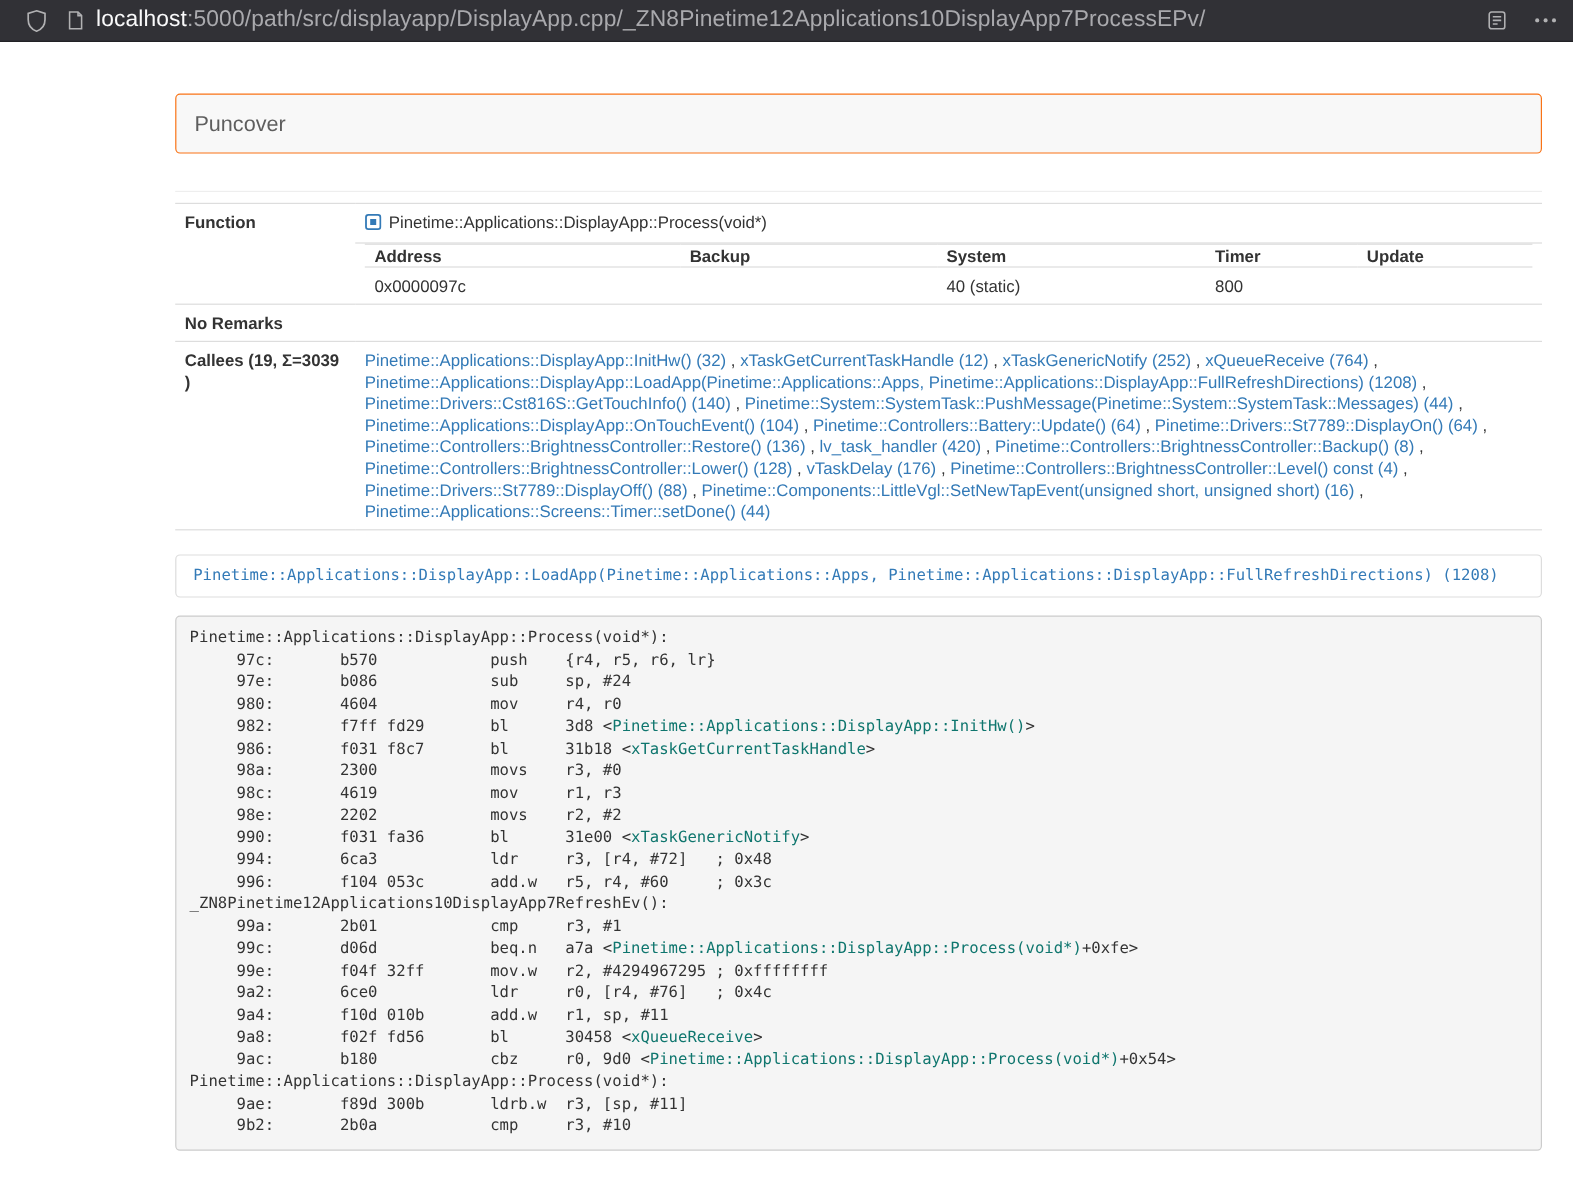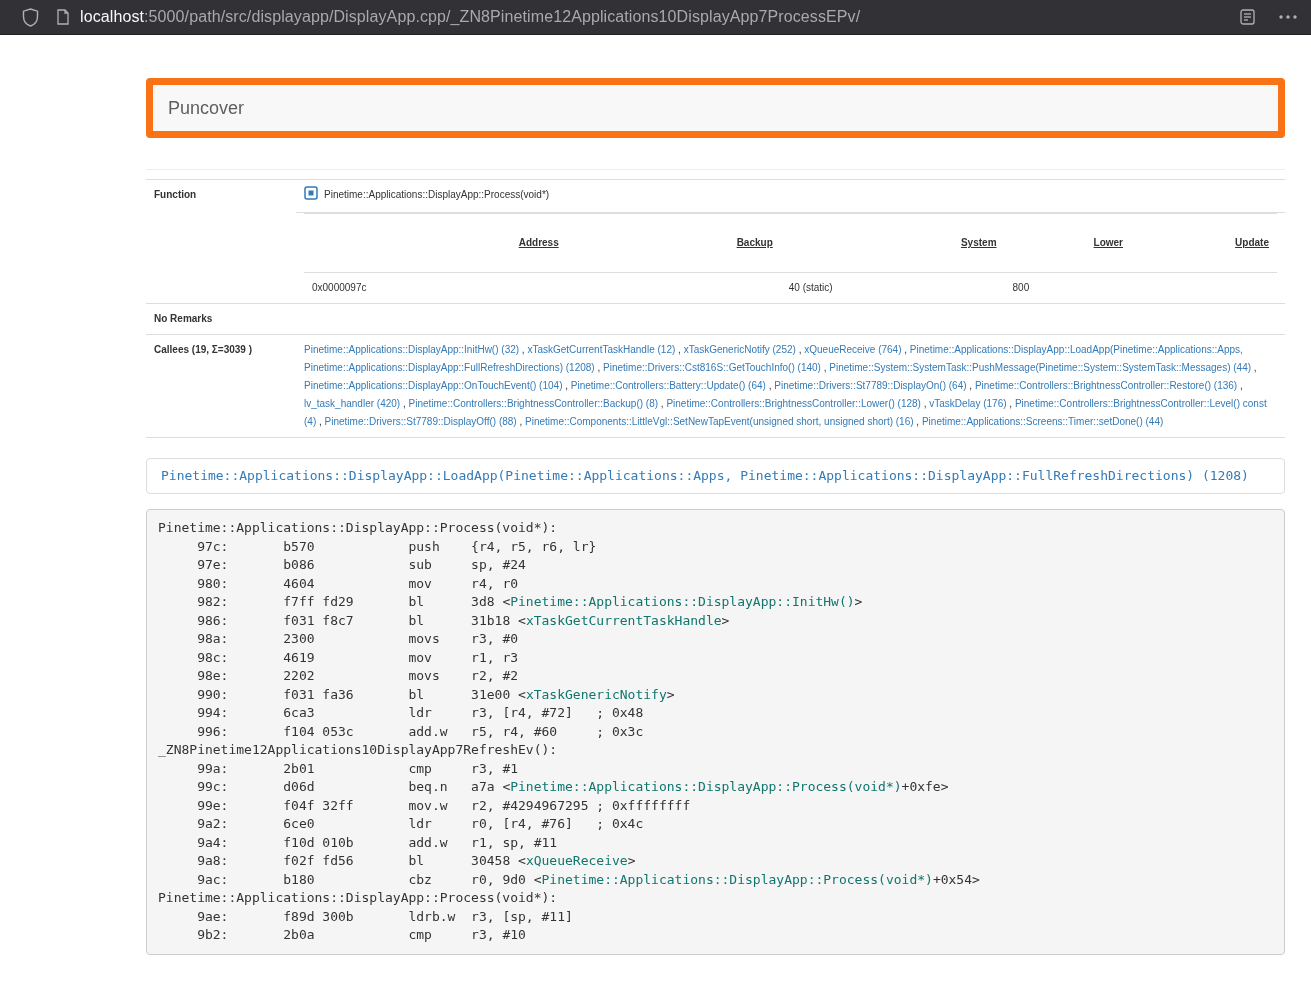--- a/index.html
+++ b/index.html
@@ -16,67 +16,66 @@
   
   .topbar {
     height: 35px; width: 100%;
     background: #313136;
     border-bottom: 1px solid #222225;
     display: flex; align-items: center;
   }
   .tb-icon { display: inline-flex; align-items: center; justify-content: center; }
   .shield-wrap { margin-left: 22px; }
   .page-ico-wrap { margin-left: 17px; }
-  .url-text { margin-left: 10px; font-size: 16px; letter-spacing: 0.1px; white-space: nowrap; }
+  .url-text { margin-left: 10px; font-size: 19px; letter-spacing: 0.1px; white-space: nowrap; }
   .url-host { color: #f9f9fa; }
   .url-path { color: #a9a9ad; }
   .tb-spacer { flex: 1; }
   .reader-wrap { margin-right: 24px; }
   .menu-wrap { margin-right: 14px; }
 
   
   .page { margin-left: 146px; width: 1139px; }
 
   .navbar {
-    margin-top: 43px; height: 60px;
+    margin-top: 43px; height: 50px;
     background: #f8f8f8;
-    border: 7px solid #f97316;
+    border: 1px solid #f97316;
     border-radius: 4px;
     display: flex; align-items: center;
     padding: 0 15px;
   }
   .brand { font-size: 18px; color: #5e5e5e; }
 
   hr.rule { border: 0; border-top: 1px solid #eee; margin: 31px 0 0 0; }
 
   .breadcrumb { margin: 22px 0 0 0; font-size: 14px; line-height: 18px; }
   .breadcrumb .sep { color: #333; padding: 0 5px; }
   .breadcrumb .linenum { color: #333; }
 
   
   .main-table {
     width: 100%; margin-top: 9px;
     border-collapse: collapse;
-    font-size: 10px;
+    font-size: 14px;
     border-bottom: 1px solid #ddd;
   }
   .main-table th, .main-table td {
     text-align: left; vertical-align: top;
     padding: 6px 8px; line-height: 18px;
     border-top: 1px solid #ddd;
     font-weight: normal;
   }
   .main-table th.rowlabel { font-weight: bold; width: 150px; }
   .nested-cell { padding: 0 8px !important; }
   .nested { width: 100%; border-collapse: collapse; }
   .nested th {
-    font-weight: bold; text-align: right;
-    padding: 20px 8px; line-height: 18px;
+    font-weight: bold; text-align: left;
+    padding: 0 8px; line-height: 18px;
     border-bottom: 1px solid #ddd;
-    text-decoration: underline;
   }
   .nested td { padding: 6px 8px; line-height: 18px; border: 0; }
   .callees-cell { line-height: 20px; }
   .sym-icon { display: inline-block; vertical-align: -2px; margin-right: 6px; }
 
   
   .focus-box {
     margin-top: 20px;
     background: #fff;
     border: 1px solid #ddd;
@@ -167,21 +166,21 @@
                 <col style="width:22%">
                 <col style="width:23%">
                 <col style="width:13%">
                 <col style="width:15%">
               </colgroup>
           <tbody>
                 <tr>
             <th>Address</th>
             <th>Backup</th>
             <th>System</th>
-            <th>Lower</th>
+            <th>Timer</th>
             <th>Update</th>
           </tr>
           <tr>
             <td>0x0000097c</td>
             <td></td>
             <td>40 (static)</td>
             <td>800</td>
             <td></td>
           </tr>
         </tbody>

